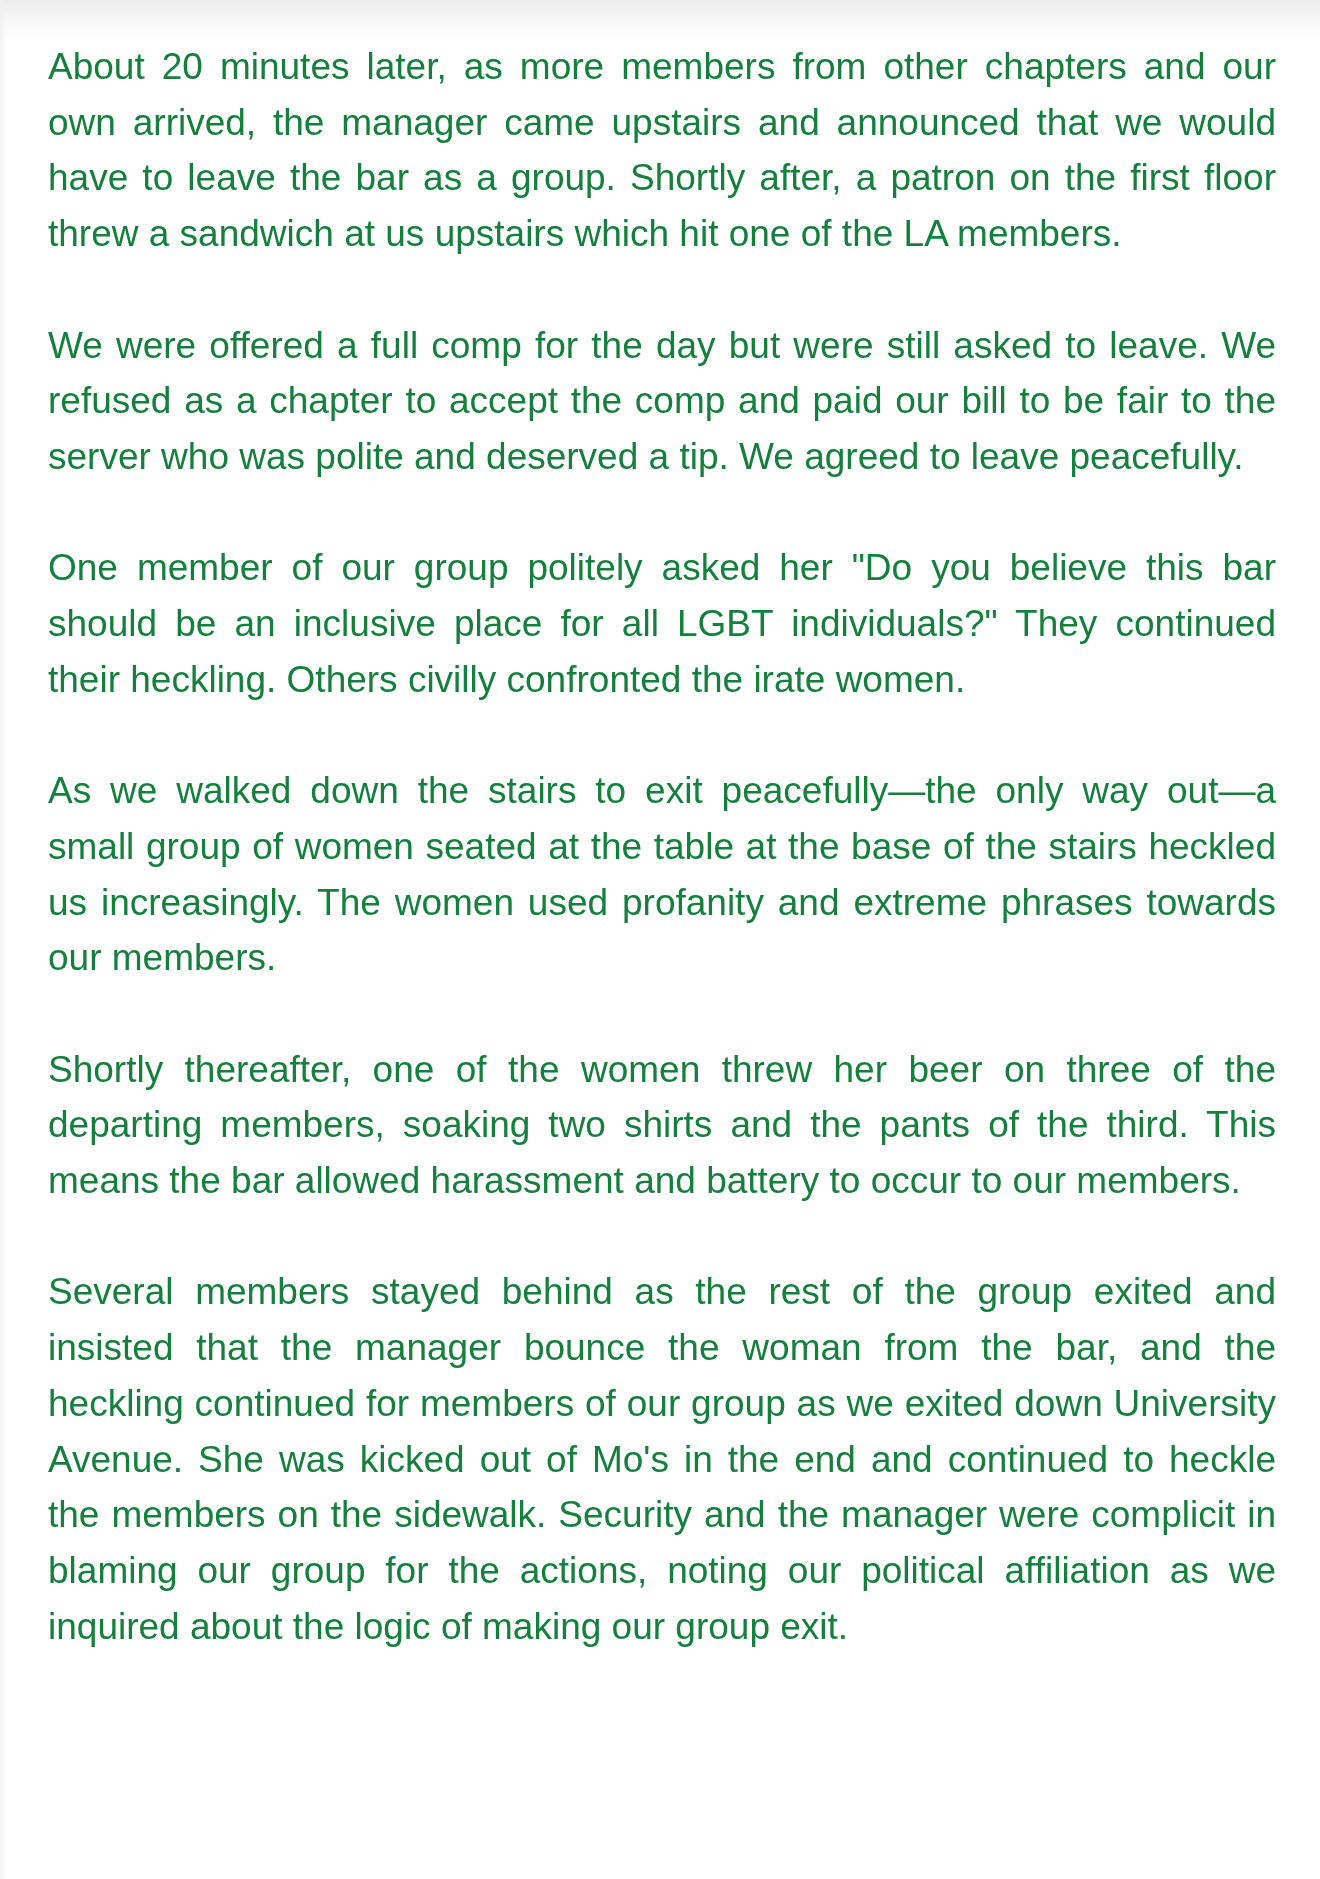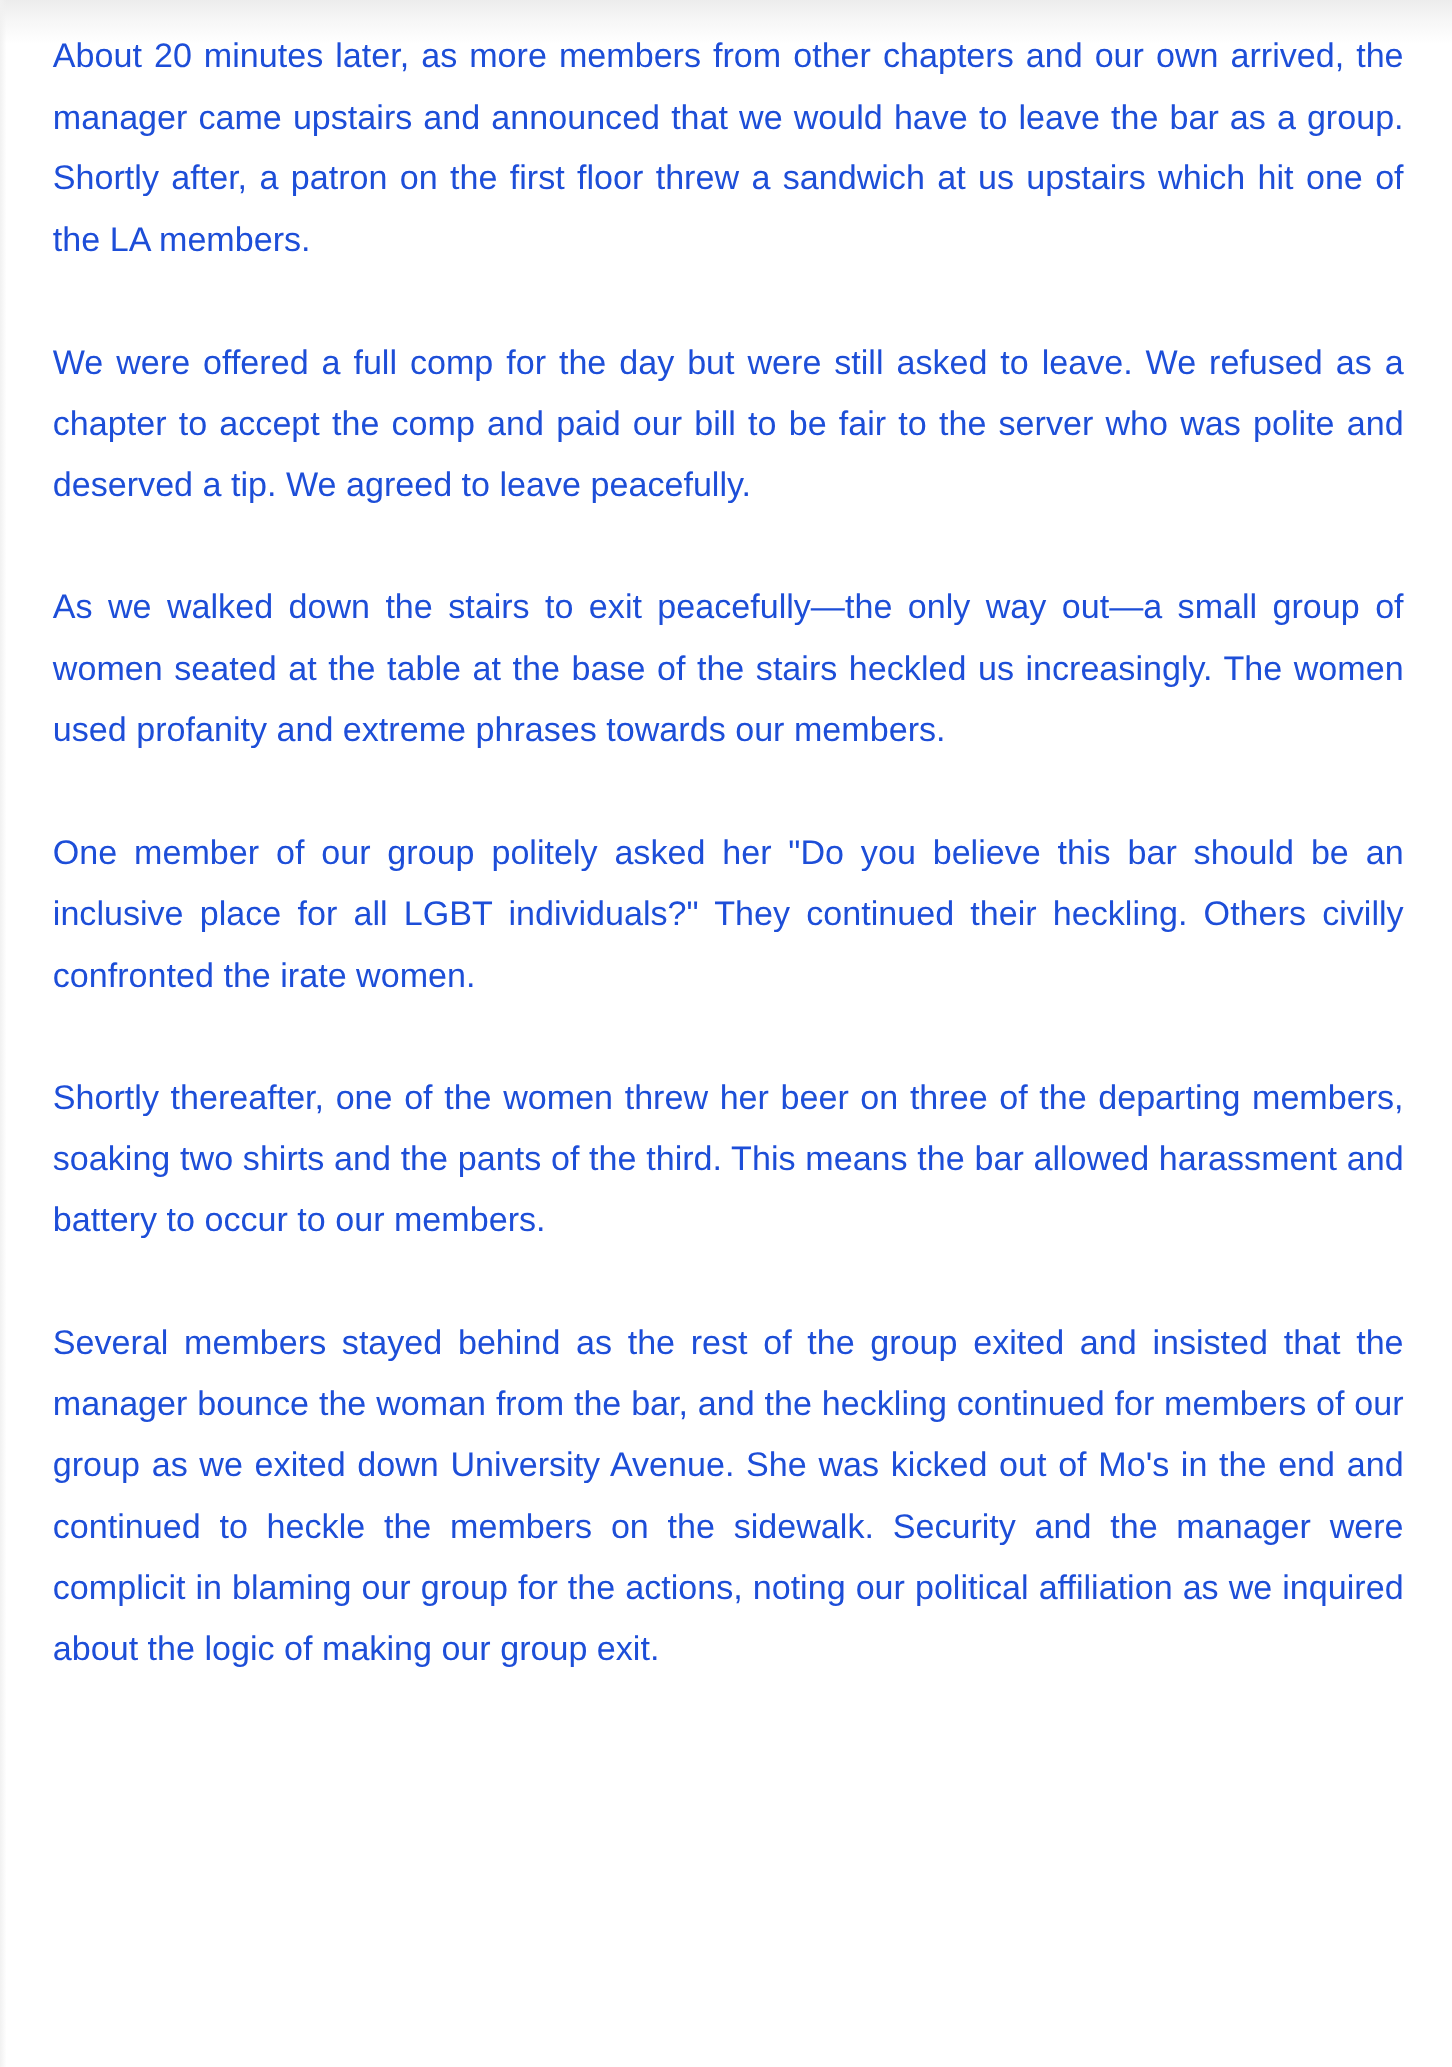--- a/index.html
+++ b/index.html
@@ -16,39 +16,39 @@
     background: linear-gradient(to bottom, #ececec 0%, #f7f7f7 50%, rgba(255,255,255,0) 100%);
     pointer-events: none;
   }
   .left-edge {
     position: absolute; left: 0; top: 0; width: 6px; height: 1879px;
     background: linear-gradient(to right, #f1f1f1, rgba(255,255,255,0));
   }
   .article {
     position: absolute;
     left: 48px;
-    top: 23px;
+    top: 39px;
     width: 1228px;
     font-family: "Liberation Sans", sans-serif;
-    font-size: 31px;
+    font-size: 37px;
     line-height: 55.7px;
-    color: #1d4ed8;
+    color: #15803d;
     text-align: justify;
   }
   .article p {
     margin: 0 0 55.7px 0;
   }
   .article p:last-child { margin-bottom: 0; }
 </style>
 </head>
 <body>
 
 <div class="top-shade"></div>
 <div class="left-edge"></div>
 
 <div class="article">
   <p>About 20 minutes later, as more members from other chapters and our own arrived, the manager came upstairs and announced that we would have to leave the bar as a group. Shortly after, a patron on the first floor threw a sandwich at us upstairs which hit one of the LA members.</p>
   <p>We were offered a full comp for the day but were still asked to leave. We refused as a chapter to accept the comp and paid our bill to be fair to the server who was polite and deserved a tip. We agreed to leave peacefully.</p>
+  <p>One member of our group politely asked her "Do you believe this bar should be an inclusive place for all LGBT individuals?" They continued their heckling. Others civilly confronted the irate women.</p>
   <p>As we walked down the stairs to exit peacefully—the only way out—a small group of women seated at the table at the base of the stairs heckled us increasingly. The women used profanity and extreme phrases towards our members.</p>
-  <p>One member of our group politely asked her "Do you believe this bar should be an inclusive place for all LGBT individuals?" They continued their heckling. Others civilly confronted the irate women.</p>
   <p>Shortly thereafter, one of the women threw her beer on three of the departing members, soaking two shirts and the pants of the third. This means the bar allowed harassment and battery to occur to our members.</p>
   <p>Several members stayed behind as the rest of the group exited and insisted that the manager bounce the woman from the bar, and the heckling continued for members of our group as we exited down University Avenue. She was kicked out of Mo's in the end and continued to heckle the members on the sidewalk. Security and the manager were complicit in blaming our group for the actions, noting our political affiliation as we inquired about the logic of making our group exit.</p>
 </div>
 
 </body></html>

